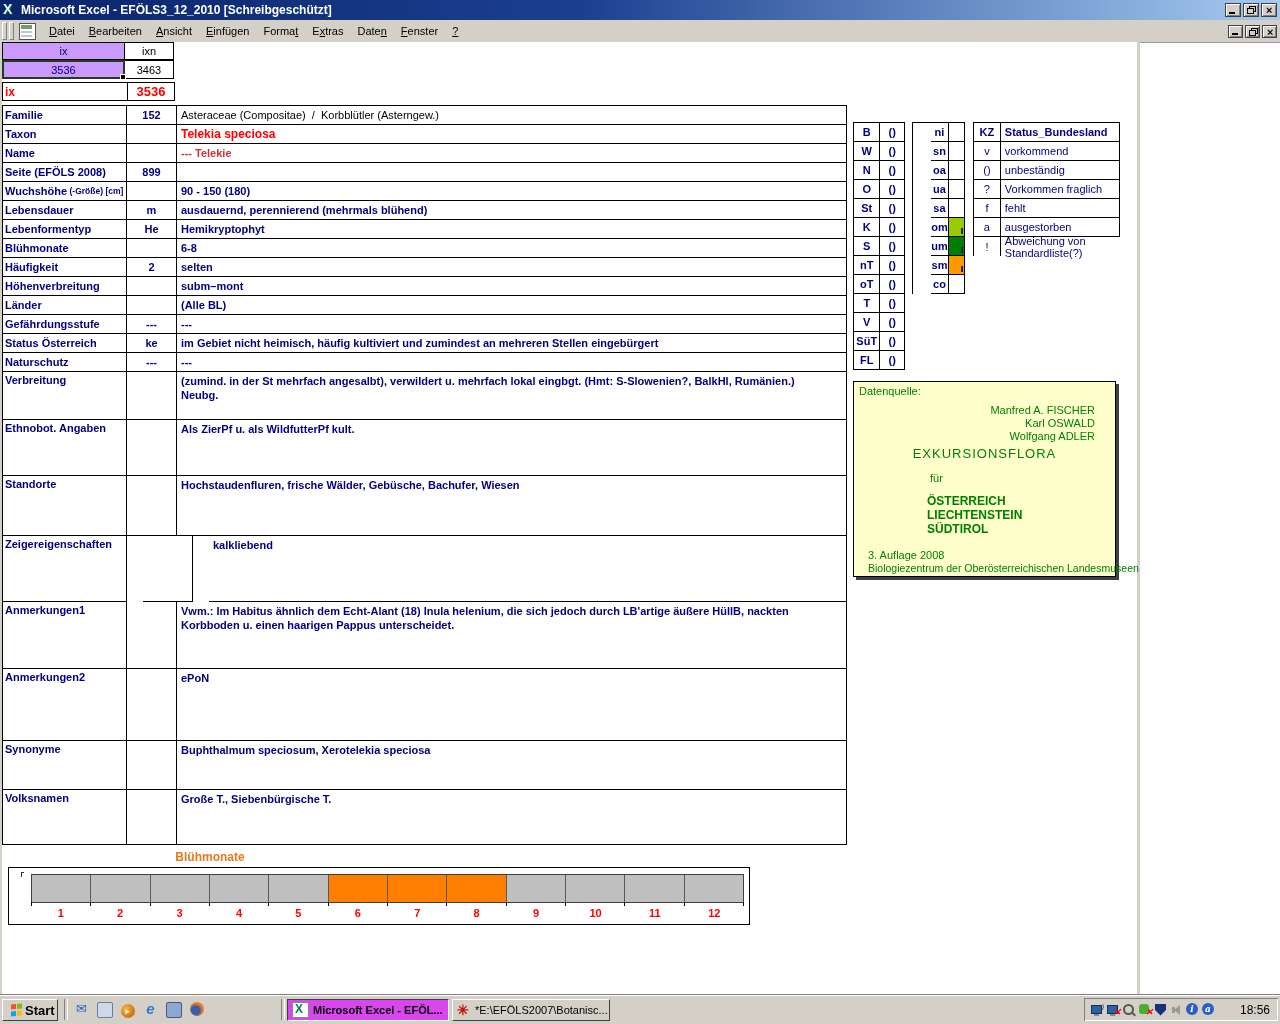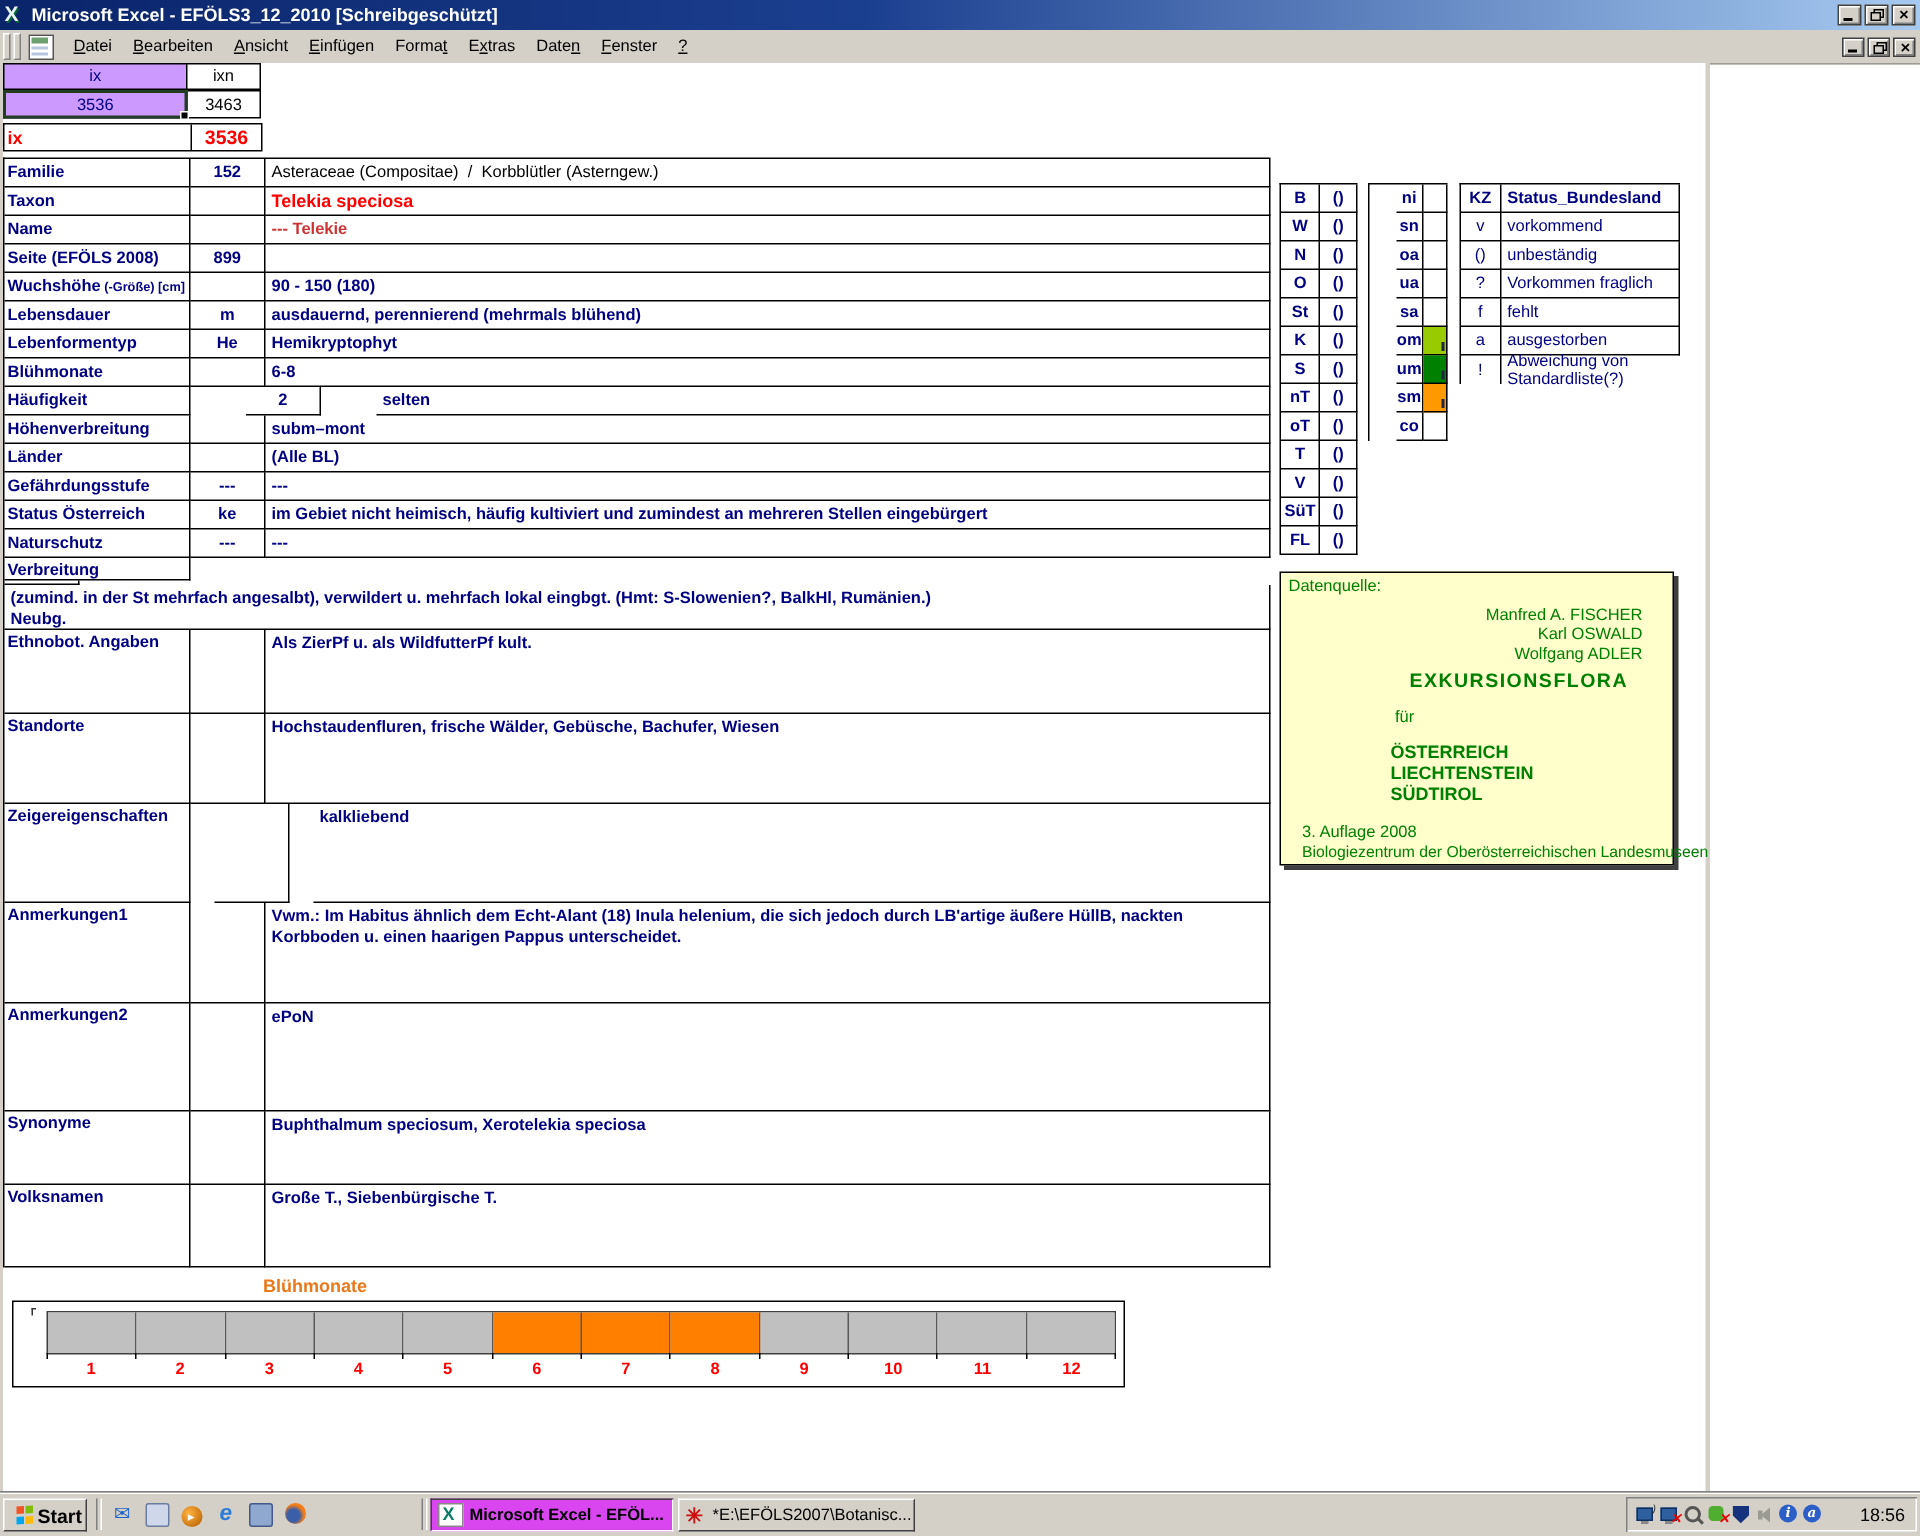--- a/index.html
+++ b/index.html
@@ -86,21 +86,21 @@
   #kz .c2{width:120px;justify-content:flex-start;padding-left:4px;color:#000080;box-sizing:border-box;}
   #kz .hdr div{font-weight:bold;}
   .kz-open>div{border:none !important;}
   .kz-open .c1{border-right:1px solid #000 !important;}
 
   
   .infobox{position:absolute;left:853px;top:339px;width:263px;height:196px;background:#ffffcc;
     border:1px solid #000;box-shadow:3px 3px 0 #404040;box-sizing:border-box;color:#008000;font-size:11px;}
   .ds-label{position:absolute;left:5px;top:3px;}
   .ds-authors{position:absolute;right:20px;top:22px;text-align:right;line-height:13px;}
-  .ds-title{position:absolute;left:0;top:64px;width:100%;text-align:center;font-weight:bold;font-size:13px;letter-spacing:1px;padding-left:28px;}
+  .ds-title{position:absolute;left:0;top:64px;width:100%;text-align:center;font-weight:normal;font-size:13px;letter-spacing:1px;}
   .ds-fuer{position:absolute;left:76px;top:90px;}
   .ds-regions{position:absolute;left:73px;top:112px;font-weight:bold;font-size:12px;line-height:14px;}
   .ds-edition{position:absolute;left:14px;top:167px;}
   .ds-publisher{position:absolute;left:14px;top:180px;font-size:10.5px;white-space:nowrap;}
 
   
   .chart-title{position:absolute;left:0;top:808px;width:420px;text-align:center;font-weight:bold;font-size:12px;}
   .chart-frame{position:absolute;left:8px;top:825px;width:742px;height:58px;border:1px solid #000;box-sizing:border-box;background:#fff;}
   #bars{position:absolute;left:22px;right:5px;top:6px;height:27px;display:flex;border:1px solid #404040;}
   .seg{flex:1;border-right:1px solid #595959;box-sizing:border-box;}
@@ -265,21 +265,21 @@
           <div class="cell code">He</div>
           <div class="cell val ">Hemikryptophyt</div>
         </div>
         <div class="rrow" style="height: 19px;">
           <div class="cell lab">
             <span>Blühmonate</span>
           </div>
           <div class="cell code"></div>
           <div class="cell val ">6-8</div>
         </div>
-        <div class="rrow" style="height: 19px; gap: 37px;">
+        <div class="rrow" style="height: 19px;">
           <div class="cell lab">
             <span>Häufigkeit</span>
           </div>
           <div class="cell code">2</div>
           <div class="cell val ">selten</div>
         </div>
         <div class="rrow" style="height: 19px;">
           <div class="cell lab">
             <span>Höhenverbreitung</span>
           </div>
@@ -307,21 +307,21 @@
           <div class="cell code">ke</div>
           <div class="cell val ">im Gebiet nicht heimisch, häufig kultiviert und zumindest an mehreren Stellen eingebürgert</div>
         </div>
         <div class="rrow" style="height: 19px;">
           <div class="cell lab">
             <span>Naturschutz</span>
           </div>
           <div class="cell code">---</div>
           <div class="cell val ">---</div>
         </div>
-        <div class="rrow tall" style="height: 48px; flex-direction: column;">
+        <div class="rrow tall" style="height: 48px;">
           <div class="cell lab"><span>Verbreitung</span></div>
           <div class="cell code"></div>
           <div class="cell val ">(zumind. in der St mehrfach angesalbt), verwildert u. mehrfach lokal eingbgt. (Hmt: S-Slowenien?, BalkHl, Rumänien.)
 Neubg.</div>
         </div>
         <div class="rrow tall" style="height: 56px;">
           <div class="cell lab"><span>Ethnobot. Angaben</span></div>
           <div class="cell code"></div>
           <div class="cell val ">Als ZierPf u. als WildfutterPf kult.</div>
         </div>

